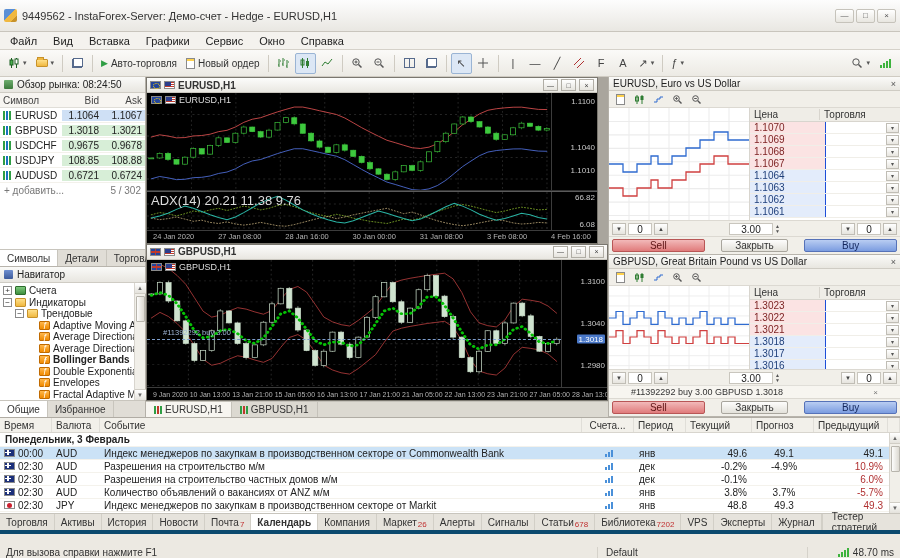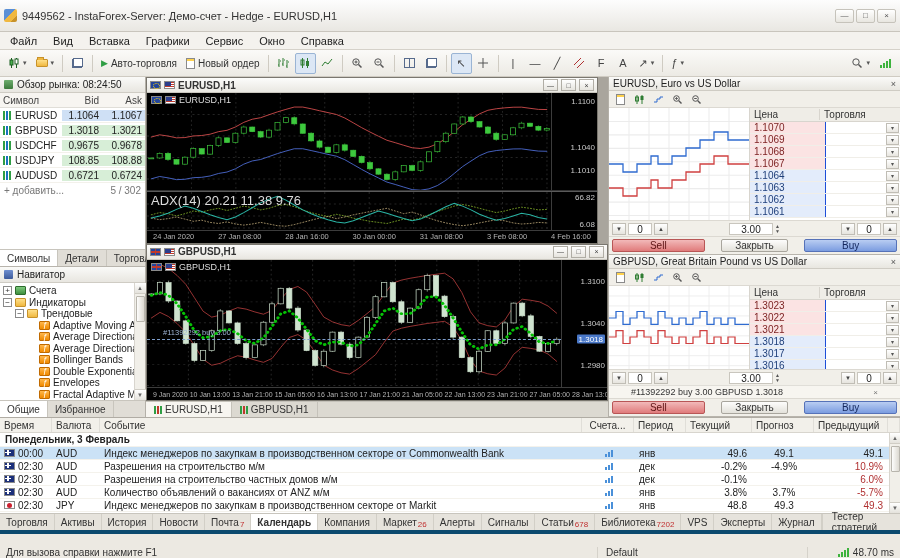--- a/index.html
+++ b/index.html
@@ -452,21 +452,21 @@
     <span class="tree-ico ico-indicator"></span>
     <span class="tree-label">Average Directional Movement Index</span>
   </div>
 
   <div class="tree-row" style="padding-left: 27px;">
     <span class="tree-exp" style="visibility: hidden;"></span>
     <span class="tree-ico ico-indicator"></span>
     <span class="tree-label">Average Directional Movement Index Wilder</span>
   </div>
 
-  <div class="tree-row" style="padding-left: 27px;">
+  <div class="tree-row" style="padding-left: 27px; font-weight: bold;">
     <span class="tree-exp" style="visibility: hidden;"></span>
     <span class="tree-ico ico-indicator"></span>
     <span class="tree-label">Bollinger Bands</span>
   </div>
 
   <div class="tree-row" style="padding-left: 27px;">
     <span class="tree-exp" style="visibility: hidden;"></span>
     <span class="tree-ico ico-indicator"></span>
     <span class="tree-label">Double Exponential Moving Average</span>
   </div>

